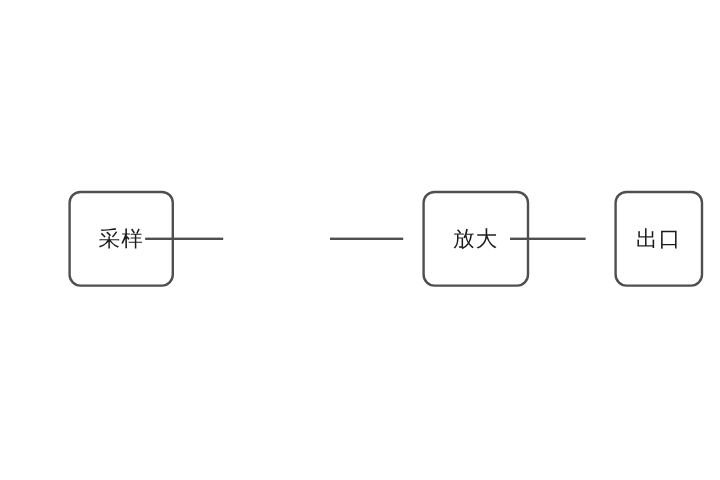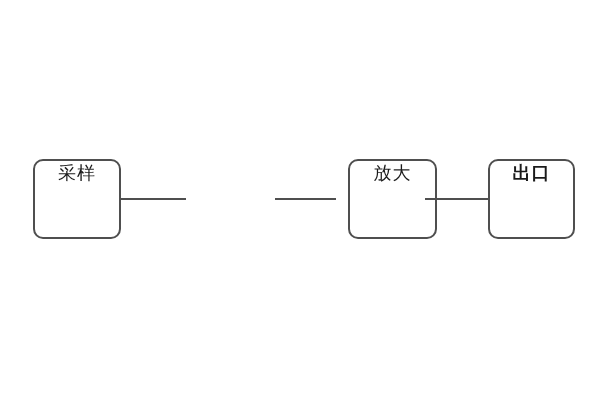--- a/index.html
+++ b/index.html
@@ -17,30 +17,31 @@
   }
   .flow-node {
     position: absolute;
     top: 159px;
     height: 80px;
     box-sizing: border-box;
     border: 2px solid #4f4f4f;
     border-radius: 10px;
     background: #ffffff;
     display: flex;
-    align-items: flex-start;
+    align-items: center;
     justify-content: center;
     font-size: 18px;
     color: #1a1a1a;
     letter-spacing: 1px;
+    margin-left: 24px;
   }
   .node-1 { left: 33px;  width: 88px; }
   .node-2 { left: 186px; width: 89px; }
-  .node-3 { left: 348px; width: 89px; }
-  .node-4 { left: 488px; width: 87px; font-weight: bold; }
+  .node-3 { left: 328px; width: 89px; }
+  .node-4 { left: 488px; width: 74px; }
   .connector {
     position: absolute;
     top: 198px;
     height: 0;
     border-top: 2px solid #4f4f4f;
   }
   .conn-1 { left: 121px; width: 65px; }
   .conn-2 { left: 275px; width: 61px; }
   .conn-3 { left: 425px; width: 63px; }
 </style>

